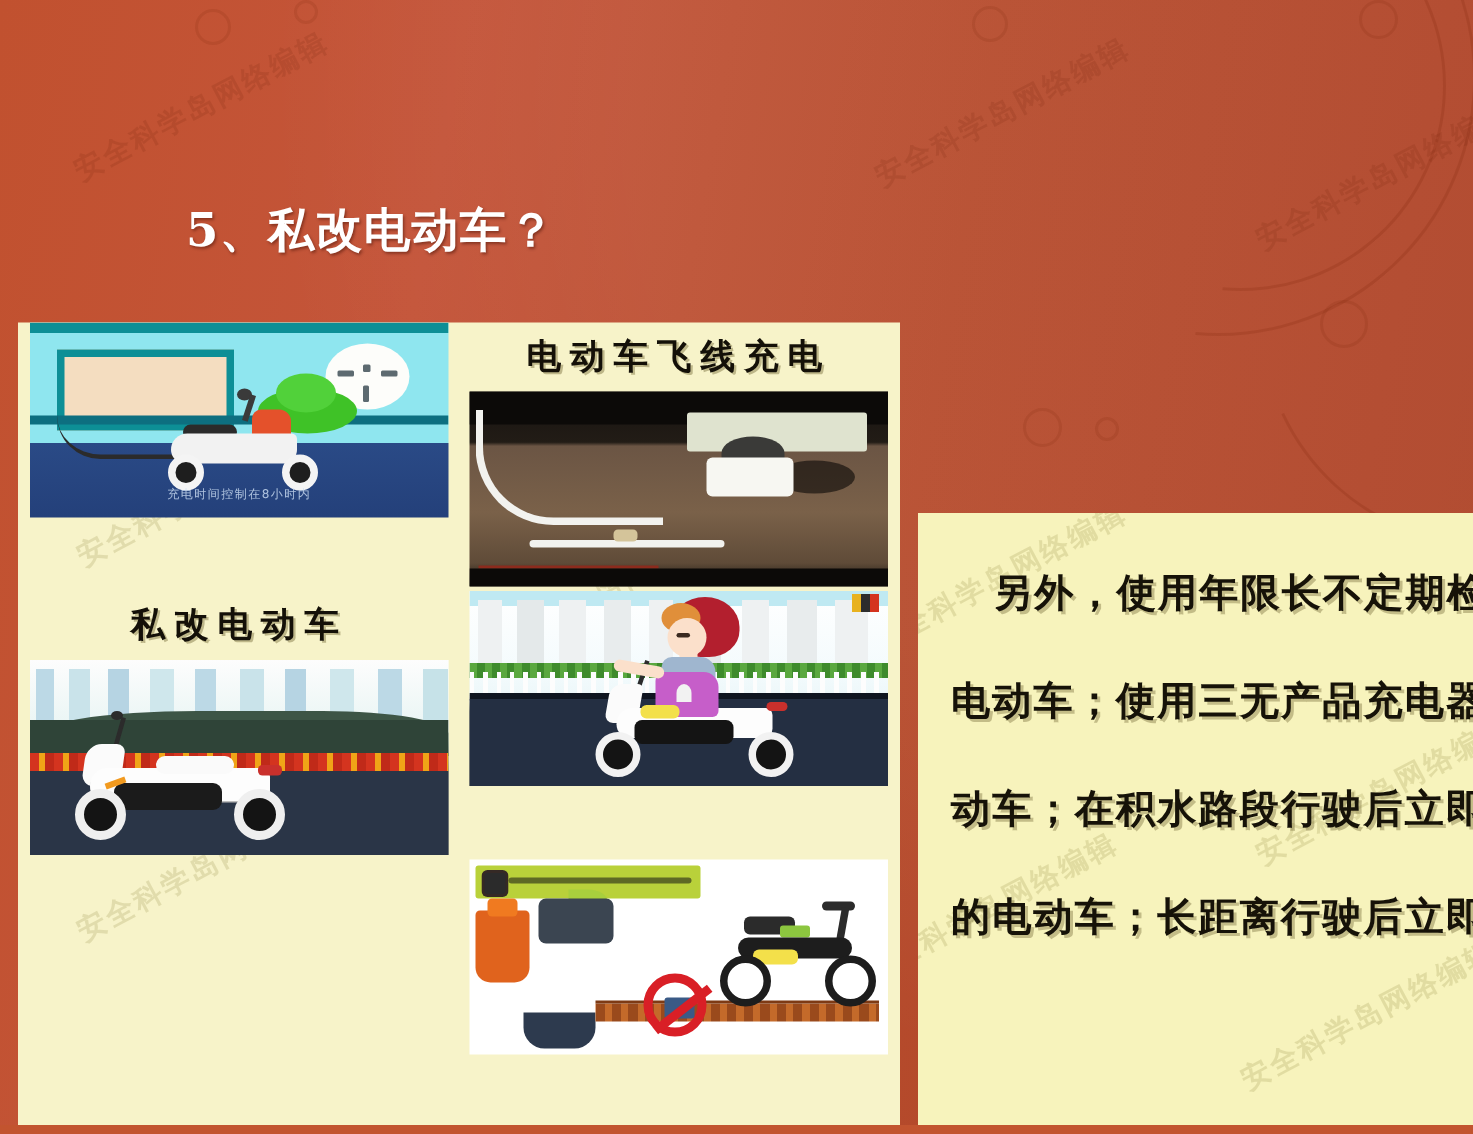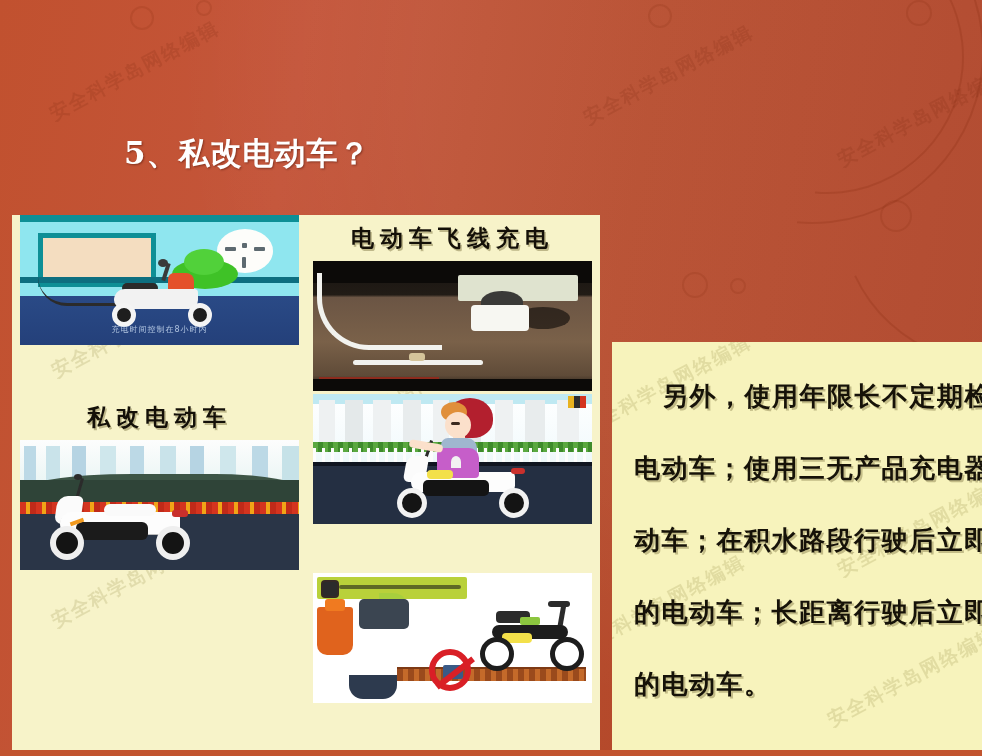--- a/index.html
+++ b/index.html
@@ -398,18 +398,17 @@
   <div class="text-card">
     <div class="wm light" style="left:-40px;top:30px;">安全科学岛网络编辑</div>
     <div class="wm light" style="left:216px;top:172px;">安全科学岛网络编辑</div>
     <div class="wm light" style="left:-46px;top:250px;">安全科学岛网络编辑</div>
     <div class="wm light" style="left:206px;top:322px;">安全科学岛网络编辑</div>
     <div class="lines">
       <div class="tline indent">另外，使用年限长不定期检修的</div>
       <div class="tline">电动车；使用三无产品充电器的电</div>
       <div class="tline">动车；在积水路段行驶后立即充电</div>
       <div class="tline">的电动车；长距离行驶后立即充电</div>
-      <div class="tline">的电动车。</div>
     </div>
   </div>
 
   <div class="bottom-strip"></div>
 </div>
 
 </body></html>

